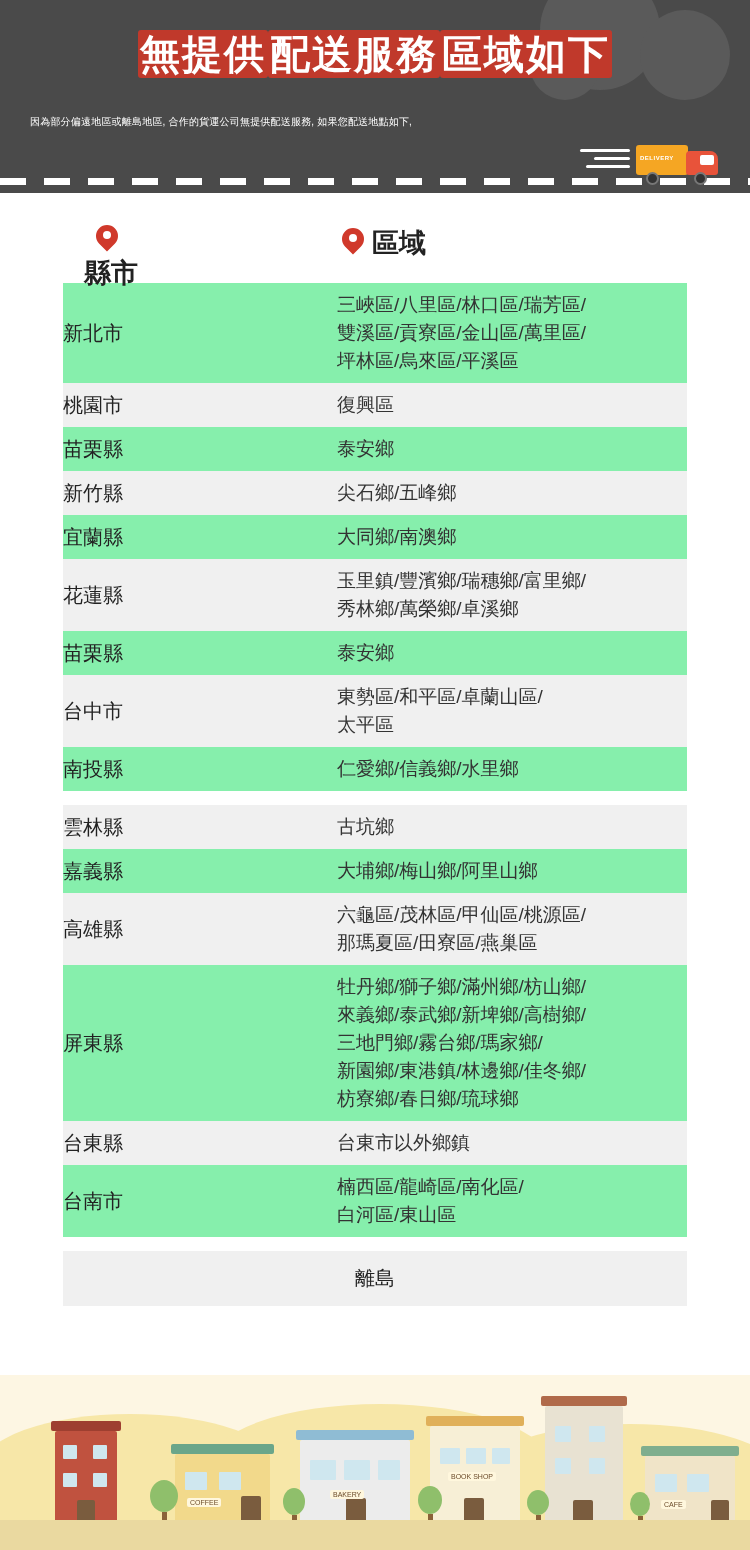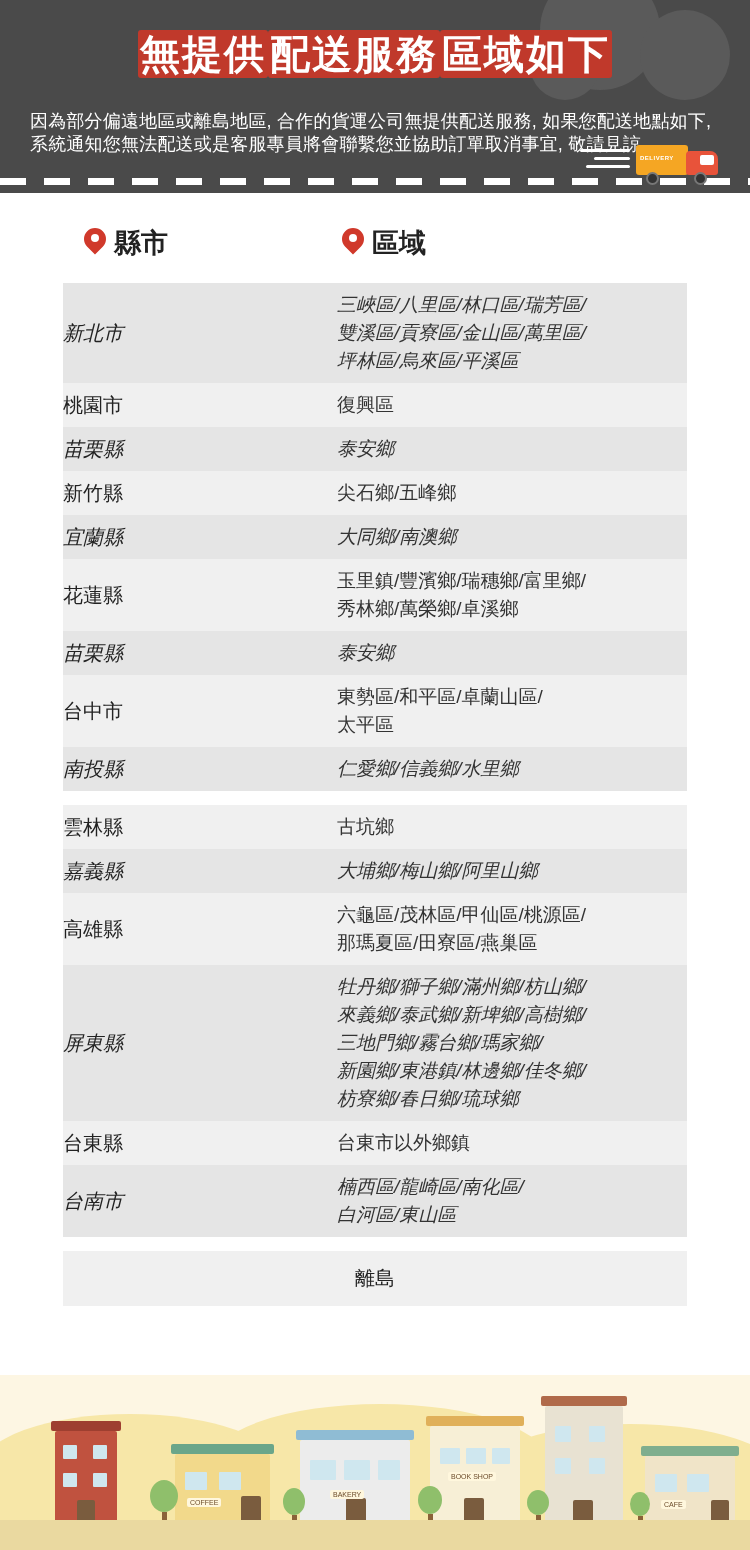--- a/index.html
+++ b/index.html
@@ -59,21 +59,21 @@
     position: absolute;
     top: 110px;
     left: 0;
     width: 750px;
     padding: 0 30px;
     box-sizing: border-box;
     z-index: 6;
   }
   .subtitle-line {
     color: #ffffff;
-    font-size: 18px;
+    font-size: 10px;
     line-height: 23px;
     letter-spacing: 0.2px;
   }
 
   .dash-strip {
     position: absolute;
     bottom: 8px;
     left: 0;
     width: 750px;
     height: 7px;
@@ -156,21 +156,21 @@
     margin-top: 10px;
   }
   .col-head {
     position: absolute;
     display: flex;
     align-items: center;
     font-size: 27px;
     font-weight: bold;
     color: #222222;
   }
-  .col-head.city { left: 84px; top: 22px; }
+  .col-head.city { left: 84px; top: 22px; flex-direction: column; }
   .col-head.area { left: 342px; top: 22px; }
   .pin {
     position: relative;
     width: 22px;
     height: 30px;
     margin-right: 8px;
     flex: none;
   }
   .pin::before {
     content: "";
@@ -209,21 +209,21 @@
     font-weight: 500;
   }
   .table td.area {
     width: 350px;
     text-align: left;
     font-size: 19px;
     color: #333333;
     line-height: 28px;
     padding-left: 4px;
   }
-  .table tr.shade td { background: #e5e5e5; font-style: italic; }
+  .table tr.shade td { background: #86efac; }
   .table tr.plain td { background: #f0f0f0; }
   .table tr.gap td {
     background: #ffffff;
     height: 14px;
     padding: 0;
   }
   .table tr.islands td {
     background: #f0f0f0;
     text-align: center;
     font-size: 20px;
@@ -314,21 +314,20 @@
   <div class="cloud cloud-a"></div>
   <div class="cloud cloud-b"></div>
   <div class="cloud cloud-c"></div>
 
   <div class="title-wrap">
     <span class="title-text"><span class="hl">無提供</span><span class="hl">配送服務</span><span class="hl">區域如下</span></span>
   </div>
 
   <div class="subtitle-box">
     <div class="subtitle-line">因為部分偏遠地區或離島地區, 合作的貨運公司無提供配送服務, 如果您配送地點如下,</div>
-    <div class="subtitle-line">系統通知您無法配送或是客服專員將會聯繫您並協助訂單取消事宜, 敬請見諒</div>
   </div>
 
   <div class="dash-strip"></div>
 
   <div class="truck">
     <div class="speed">
         <i></i>
         <i></i>
         <i></i>
       </div>

